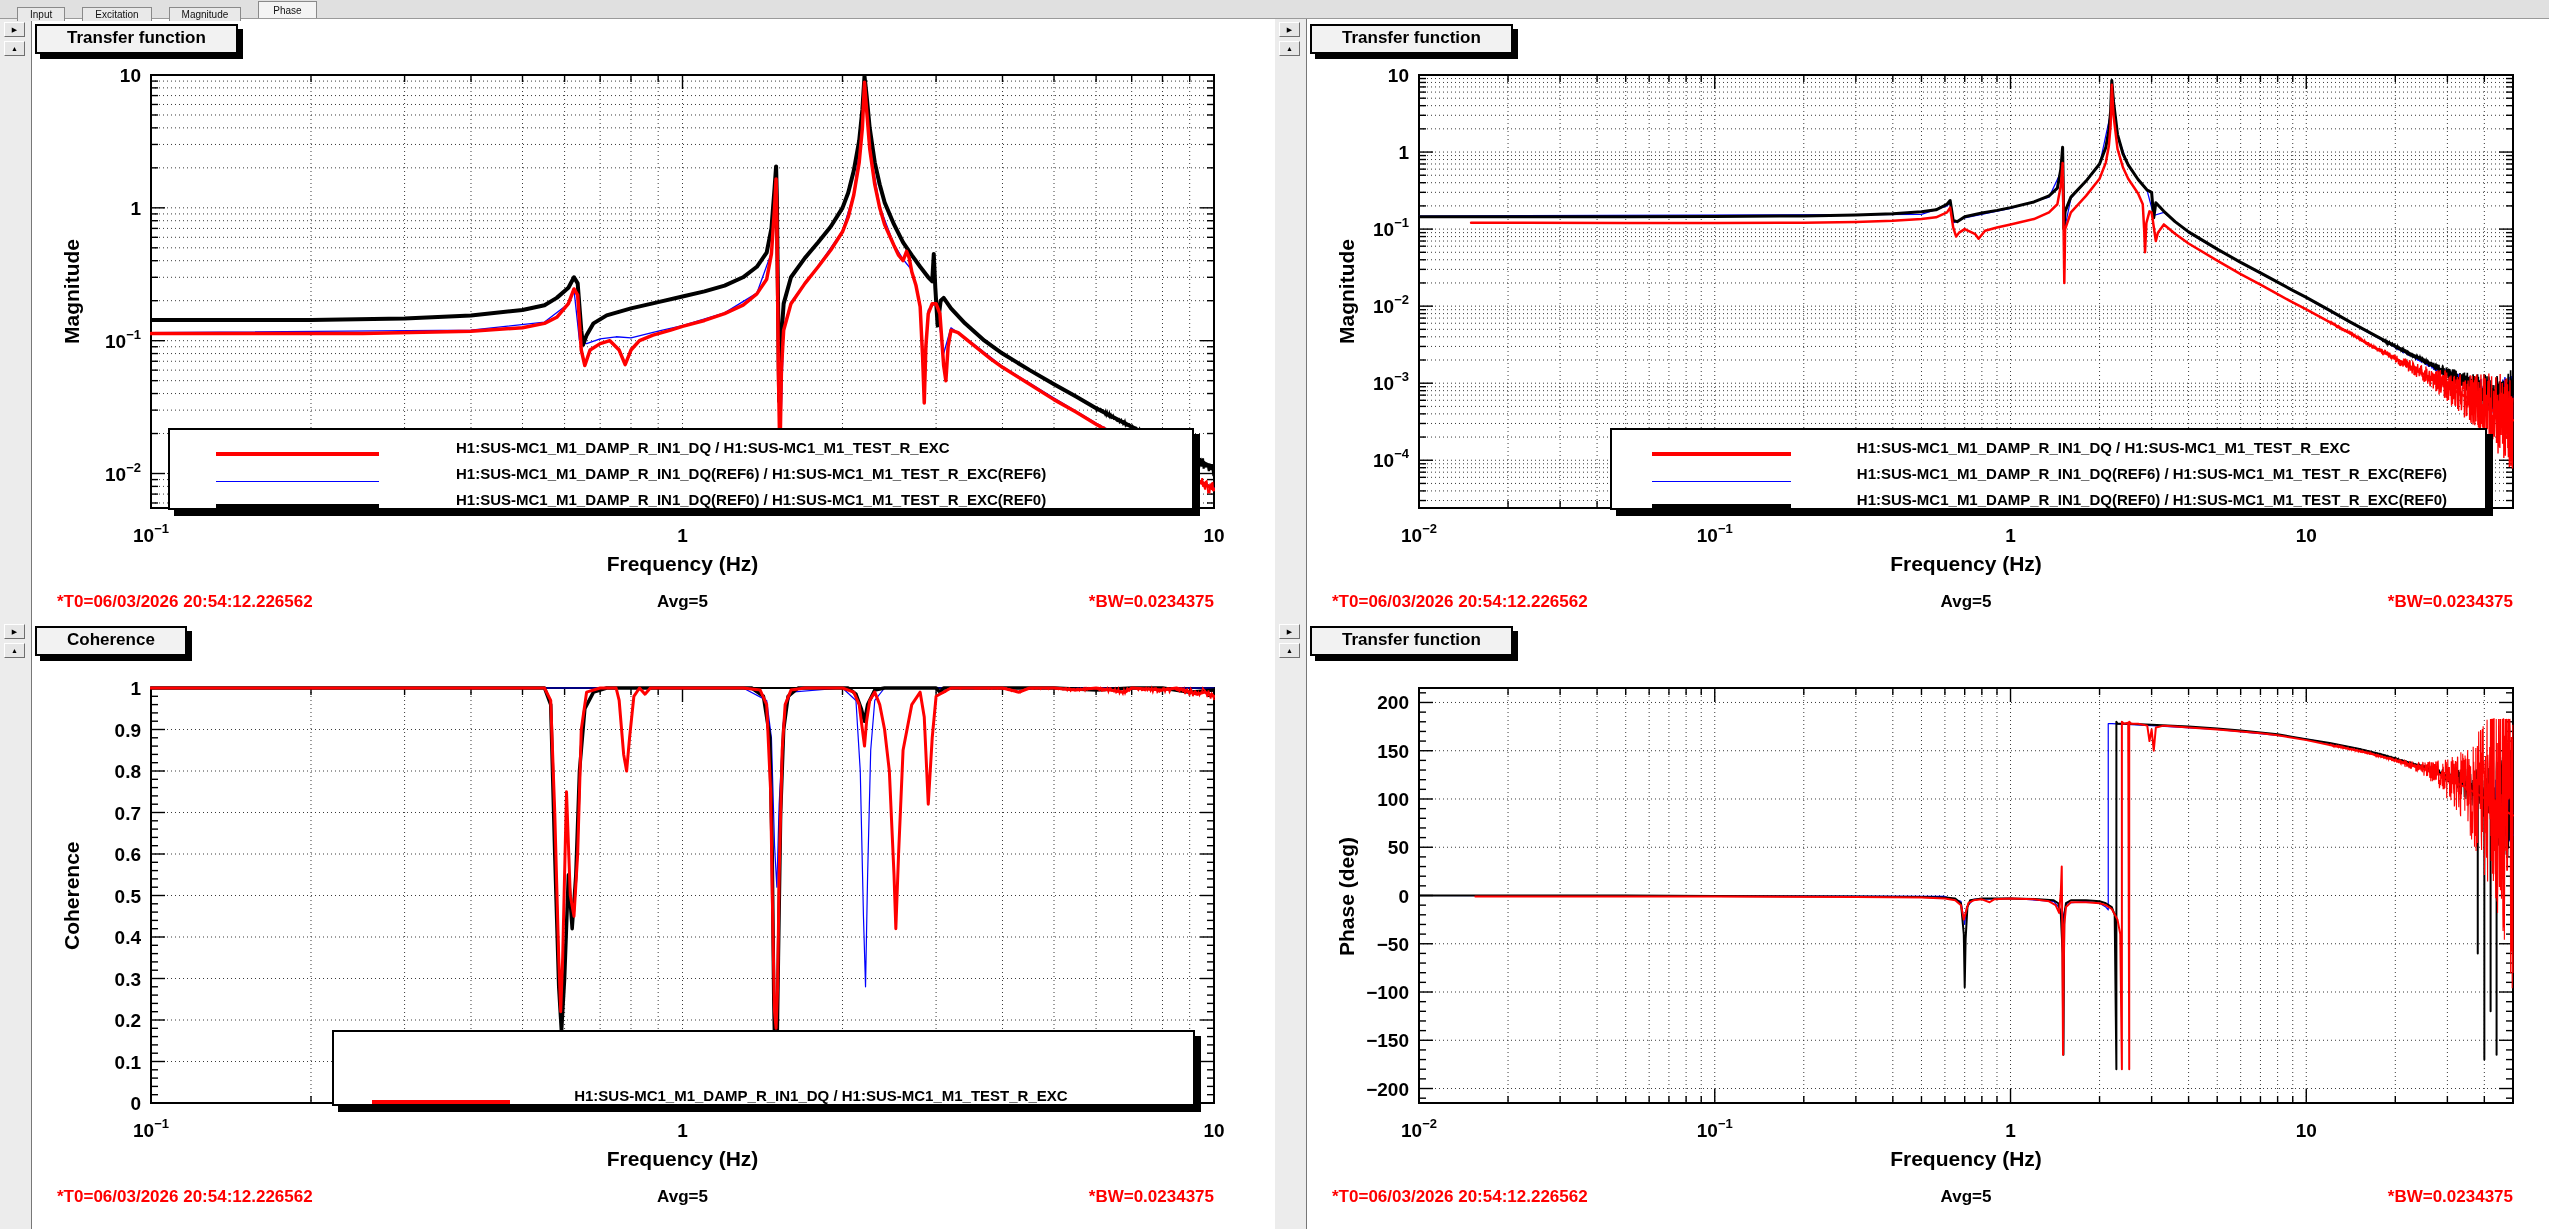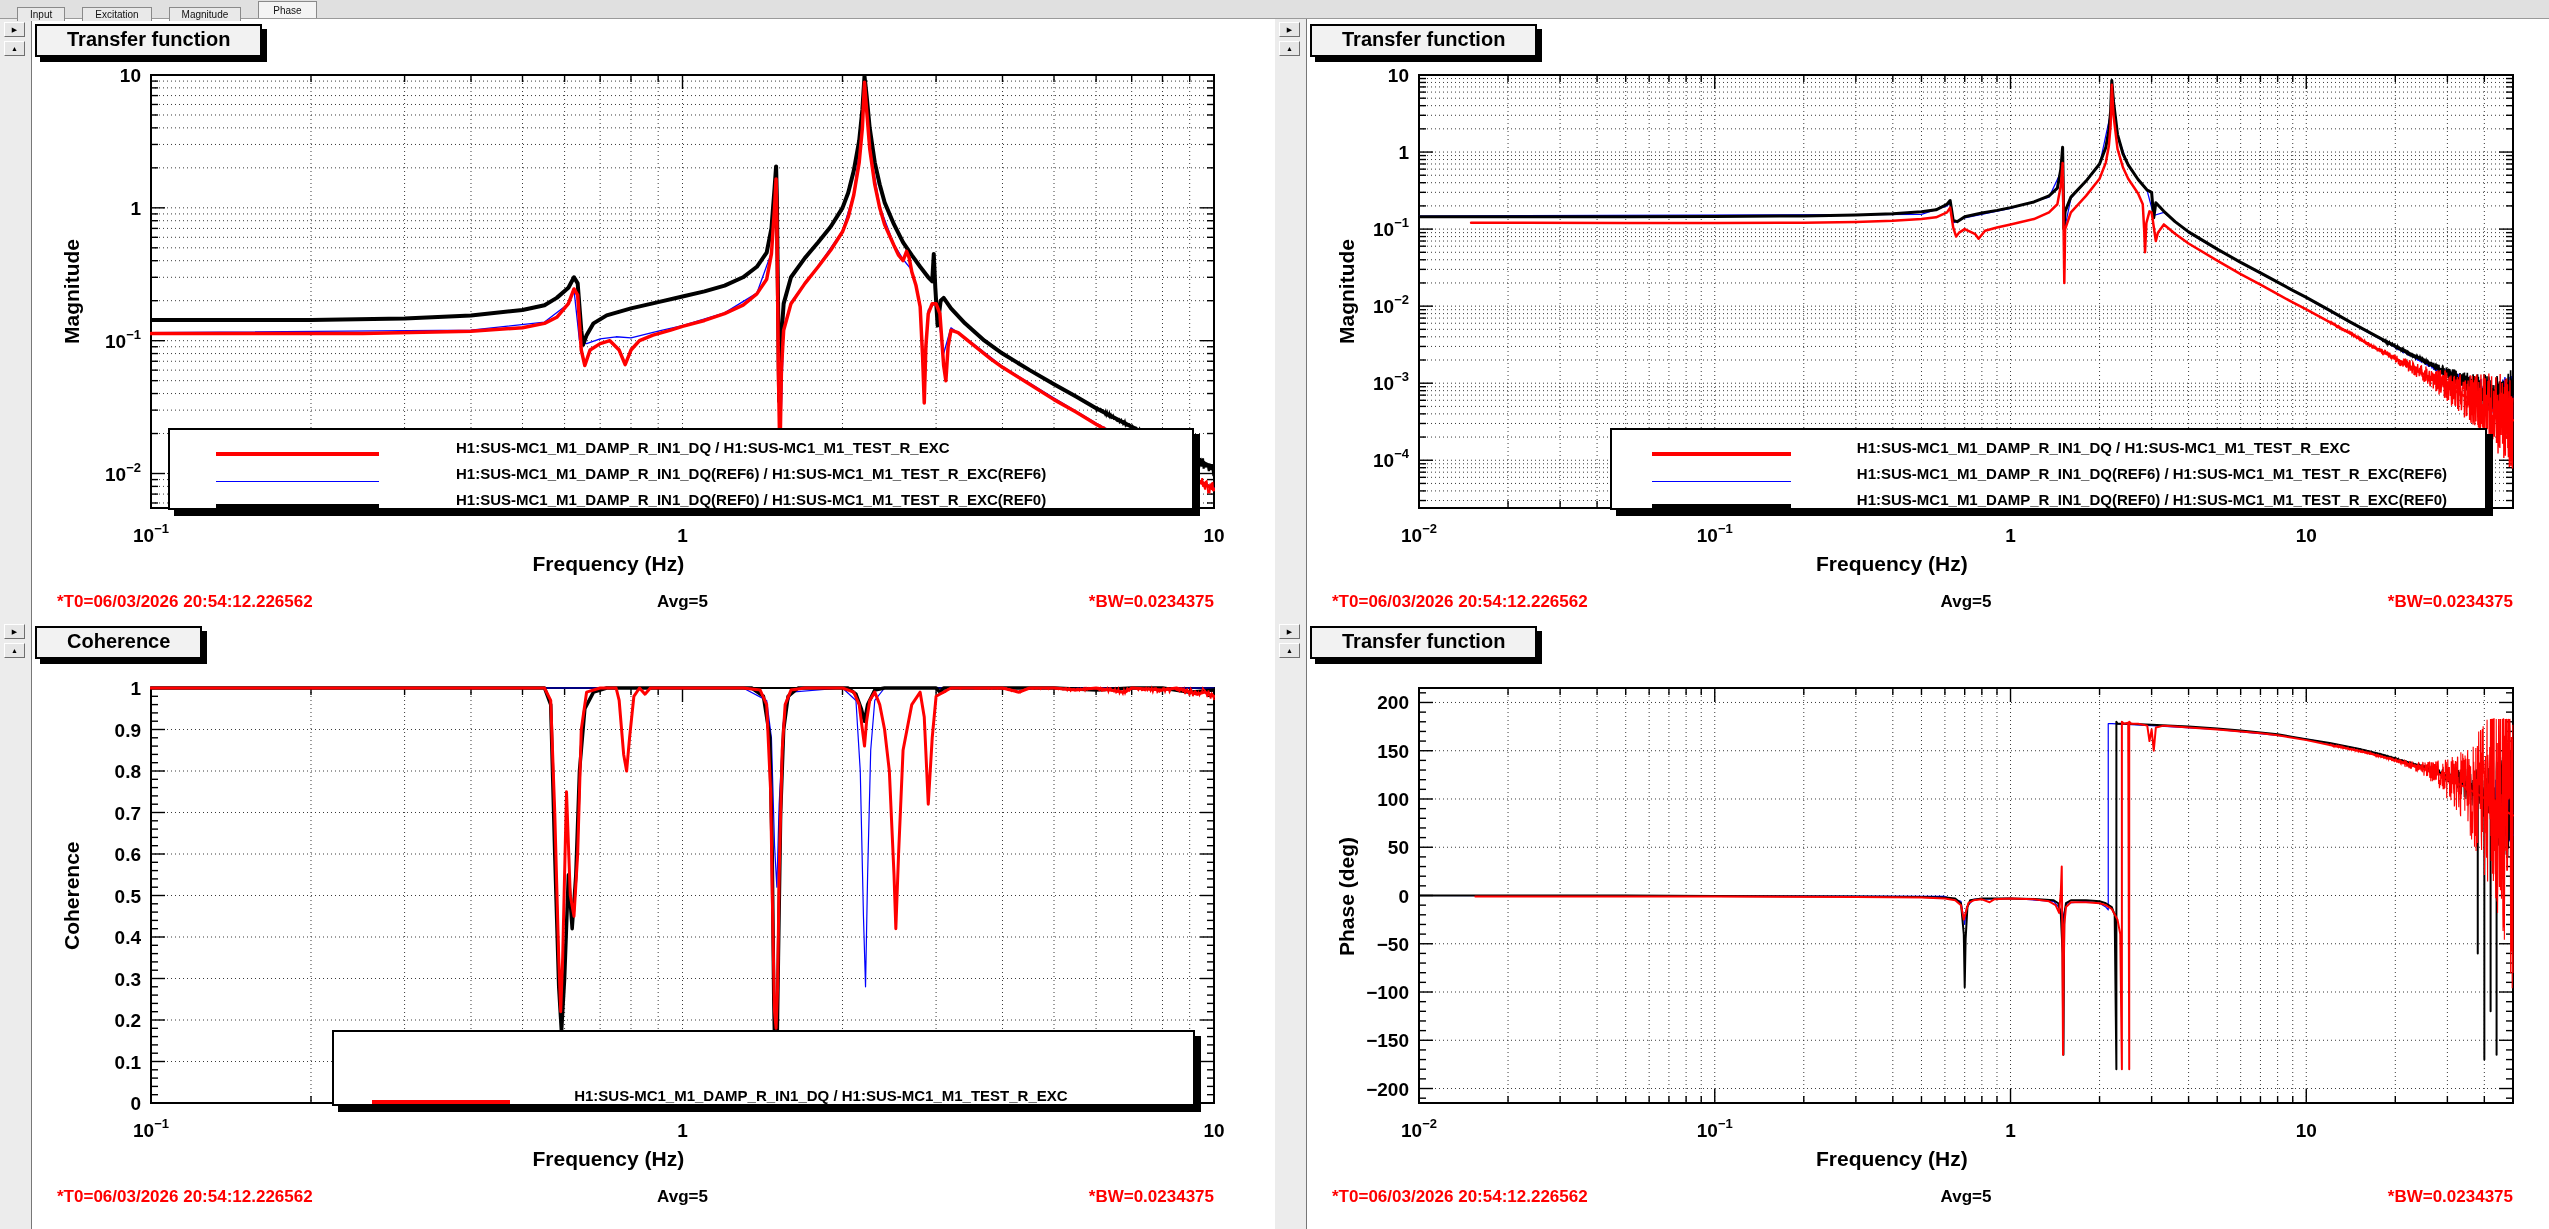--- a/index.html
+++ b/index.html
@@ -14,25 +14,25 @@
   .tab.active{top:0;padding:3px 14px 2px;background:#f4f4f4;z-index:6;}
   
   .panel{position:absolute;}
   .strip{position:absolute;left:0;top:0;width:31px;height:100%;background:#ececec;
          border-right:1px solid #bdbdbd;}
   .pbtn{position:absolute;left:4px;width:21px;height:15px;background:#e6e6e6;
         border:1px solid;border-color:#ffffff #6f6f6f #6f6f6f #ffffff;
         font-size:7px;line-height:13px;text-align:center;color:#000;padding:0;}
   .canvas{position:absolute;top:0;background:#ffffff;border-left:1px solid #777;}
   .titlebox{position:absolute;display:inline-block;background:#f2f2f2;border:2px solid #000;
-            box-shadow:5px 5px 0 #000;padding:2px 30px 4px;font-size:20px;font-weight:bold;
+            box-shadow:5px 5px 0 #000;padding:2px 30px 4px;font-size:17px;font-weight:bold;
             color:#000;white-space:nowrap;}
   .ylab{position:absolute;writing-mode:vertical-rl;transform:rotate(180deg);
         font-size:21px;font-weight:bold;color:#000;text-align:center;height:400px;line-height:24px;}
-  .xlab{position:absolute;font-size:21px;font-weight:bold;color:#000;width:300px;}
+  .xlab{position:absolute;font-size:21px;font-weight:bold;color:#000;text-align:center;width:300px;}
   .foot{position:absolute;font-size:17px;font-weight:bold;white-space:nowrap;}
   .legend{position:absolute;background:#fff;border:2px solid #000;box-shadow:6px 6px 0 #000;
           display:flex;flex-direction:column;justify-content:space-around;z-index:3;}
   .lrow{display:flex;align-items:flex-end;height:100%;}
   .lsample{height:0;flex:none;}
   .ltext{font-size:15px;font-weight:bold;color:#000;white-space:nowrap;}
   svg{position:absolute;left:0;top:0;}
   svg text{font-family:"Liberation Sans",sans-serif;font-weight:bold;fill:#000;}
 </style>
 </head>

